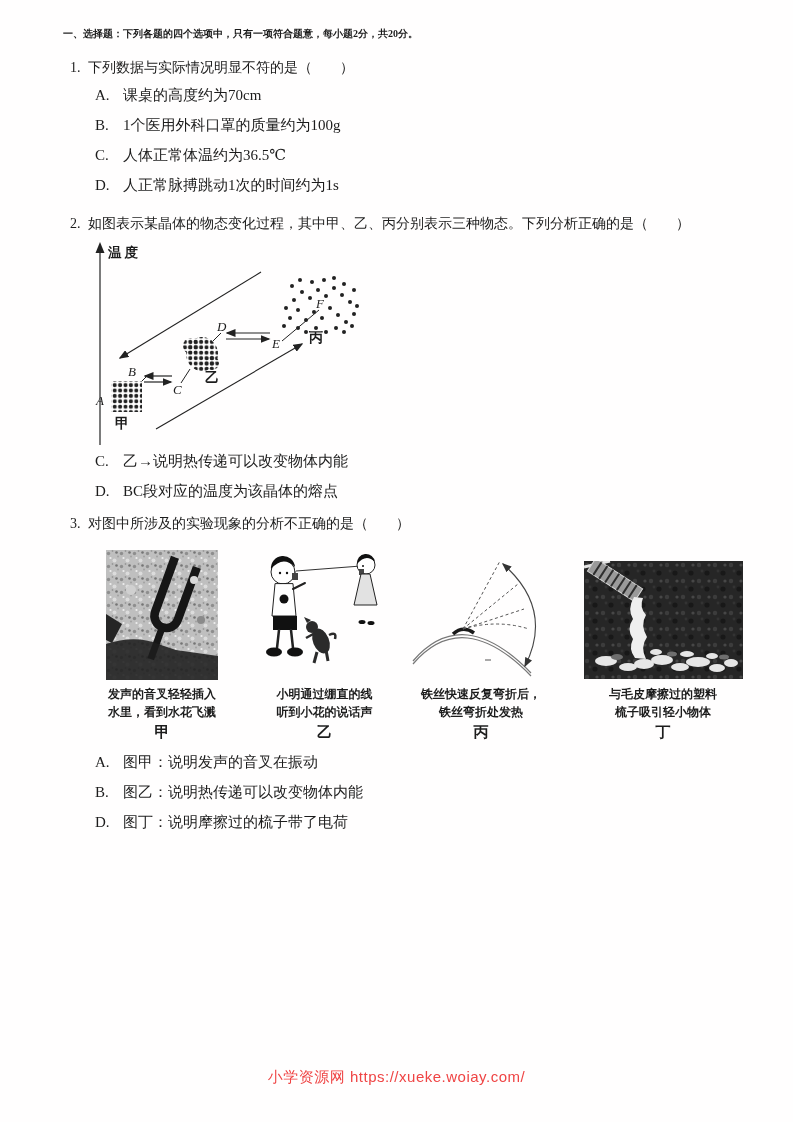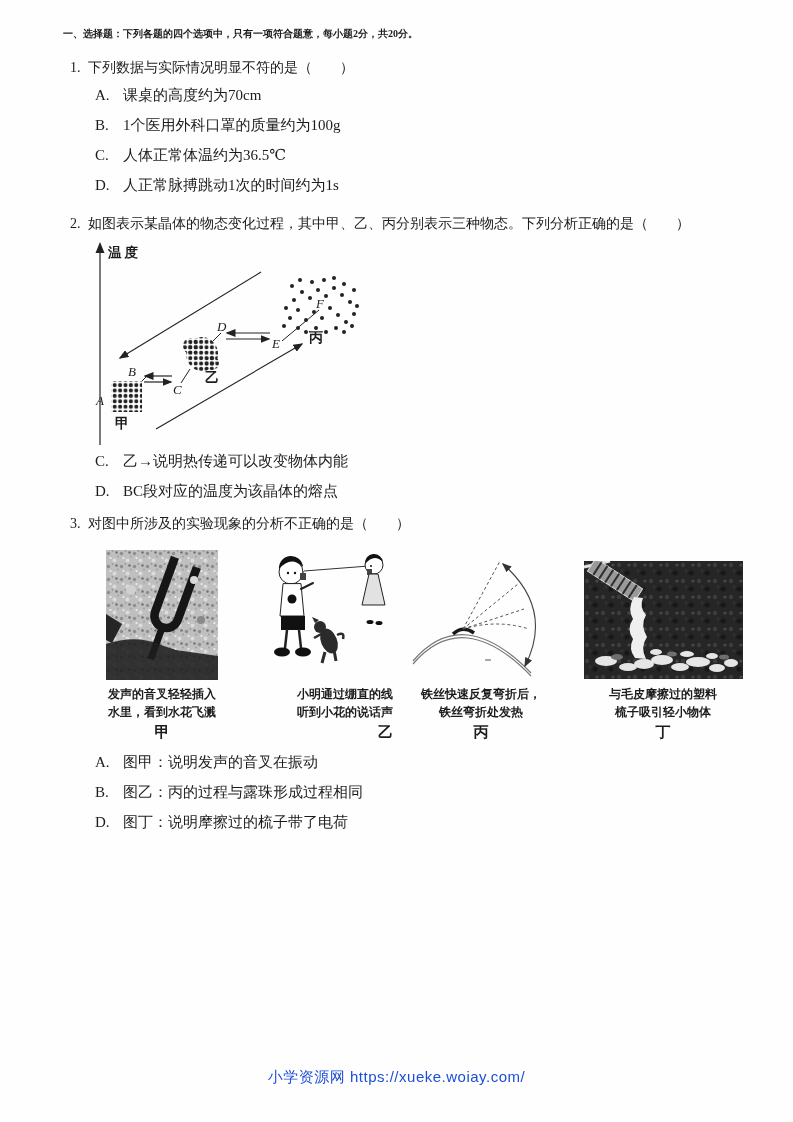--- a/index.html
+++ b/index.html
@@ -35,35 +35,35 @@
   .opts-q3 { margin-top:-3px; }
   .option { margin-left:95px; margin-top:15px; font-size:15px; line-height:15px; }
   .opt-label { display:inline-block; width:28px; }
   .diagram-wrap { margin:11px 0 0 85px; width:300px; height:205px; }
   .figures-row {
     margin-left:98px; margin-top:14px;
     display:flex; align-items:flex-start;
   }
   .fig-block { display:flex; flex-direction:column; align-items:center; }
   .fig-block-1 { width:128px; margin-right:30px; }
-  .fig-block-2 { width:137px; margin-right:18px;align-items:flex-end; }
+  .fig-block-2 { width:137px; margin-right:18px; }
   .fig-block-3 { width:140px; margin-right:32px; }
   .fig-block-4 { width:160px; }
   .fig-img-wrap { height:140px; display:flex; align-items:center; justify-content:center; }
   .fig-img-wrap.bottom { align-items:flex-end; padding-bottom:6px; }
   .fig-caption {
     font-size:12px; font-weight:bold; line-height:18px;
     text-align:center; white-space:nowrap;
   }
   .fig-label { margin-top:2px; font-size:15px; font-weight:bold; line-height:19px; text-align:center; }
   .footer {
     position:absolute; top:1068px; left:0; right:0;
     text-align:center;
     font-family:"Liberation Sans","DejaVu Sans",sans-serif;
-    font-size:15px; color:#1d4ed8; letter-spacing:0.5px;
+    font-size:15px; color:#ef4444; letter-spacing:0.5px;
   }
   svg text.pt  { font-family:"Liberation Serif","DejaVu Serif",serif; font-style:italic; font-size:13px; fill:#1c1c1c; }
   svg text.cjk { font-family:"Liberation Serif","DejaVu Serif",serif; font-weight:bold; font-size:13.5px; fill:#1c1c1c; letter-spacing:3px; }
   svg text.cjk2{ font-family:"Liberation Serif","DejaVu Serif",serif; font-weight:bold; font-size:14px; fill:#1c1c1c; }
 </style>
 </head>
 <body>
 
 <div class="page">
 
@@ -341,19 +341,19 @@
           </svg>
         </div>
         <div class="fig-caption">与毛皮摩擦过的塑料</div>
         <div class="fig-caption">梳子吸引轻小物体</div>
         <div class="fig-label">丁</div>
       </div>
     </div>
 
     <div class="options opts-q3">
       <div class="option"><span class="opt-label">A.</span><span>图甲：说明发声的音叉在振动</span></div>
-      <div class="option"><span class="opt-label">B.</span><span>图乙：丙的过程与露珠形成过程相同</span></div>
+      <div class="option"><span class="opt-label">B.</span><span>图乙：说明热传递可以改变物体内能</span></div>
       <div class="option"><span class="opt-label">D.</span><span>图丁：说明摩擦过的梳子带了电荷</span></div>
     </div>
   </div>
 
   <div class="footer">小学资源网 https://xueke.woiay.com/</div>
 </div>
 
 </body></html>

